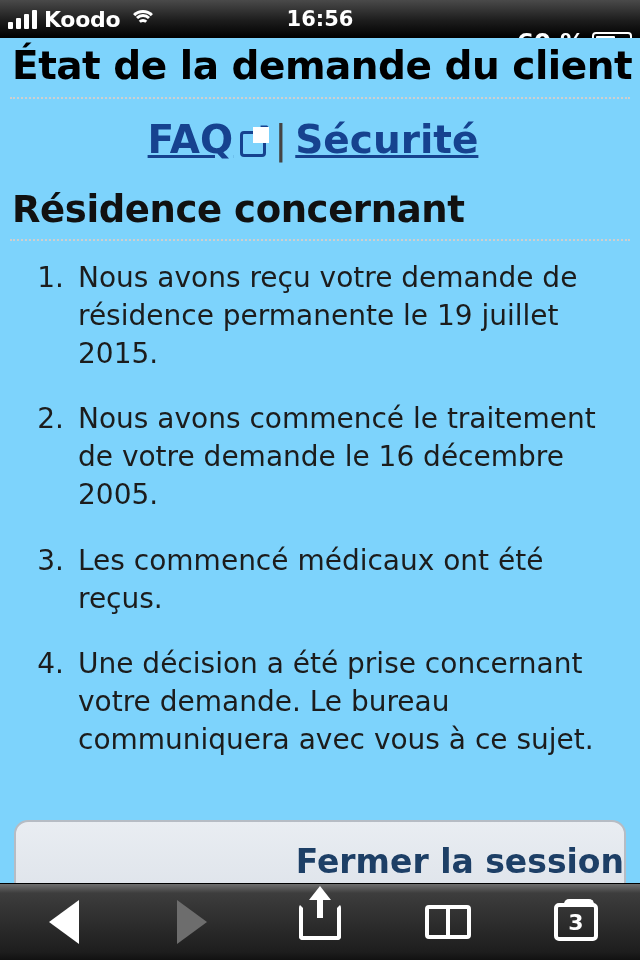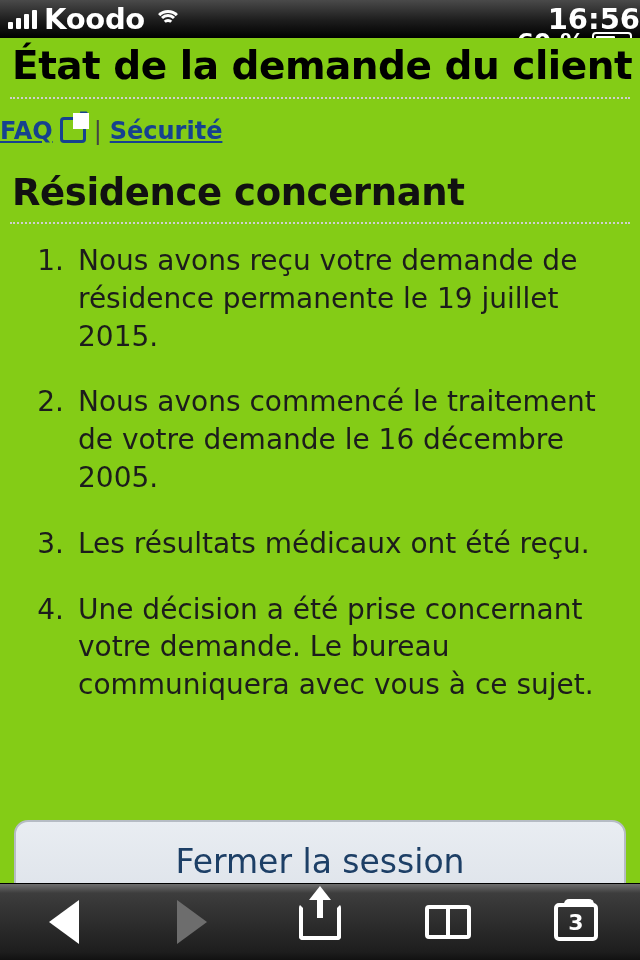--- a/index.html
+++ b/index.html
@@ -38,21 +38,21 @@
   #signal-bars .bar {
     width: 5px;
     background: #ffffff;
     border-radius: 1px;
   }
   #signal-bars .b1 { height: 7px; }
   #signal-bars .b2 { height: 11px; }
   #signal-bars .b3 { height: 15px; }
   #signal-bars .b4 { height: 19px; }
   .carrier-name {
-    font-size: 29px;
+    font-size: 22px;
     letter-spacing: -0.3px;
     margin-right: 10px;
   }
   #wifi-icon {
     width: 26px;
     height: 20px;
     position: relative;
     margin-top: 2px;
   }
   #wifi-icon span {
@@ -64,22 +64,22 @@
     border-left-color: transparent;
     border-right-color: transparent;
     border-radius: 50%;
   }
   #wifi-icon .w3 { width: 22px; height: 22px; top: 0; }
   #wifi-icon .w2 { width: 14px; height: 14px; top: 4px; }
   #wifi-icon .w1 { width: 6px;  height: 6px;  top: 9px; }
   #clock {
     position: absolute;
     left: 0; right: 0;
-    text-align: right;
-    font-size: 29px;
+    text-align: center;
+    font-size: 21px;
     font-weight: bold;
     letter-spacing: 0px;
   }
   #battery-area {
     margin-left: auto;
     display: flex;
     align-items: center;
     gap: 7px;
     margin-top: 46px;
   }
@@ -110,40 +110,40 @@
     border-radius: 1px;
   }
 
   
   #page {
     position: absolute;
     top: 38px;
     left: 0;
     right: 0;
     bottom: 76px;
-    background: #84cc16;
+    background: #7dd3fc;
     overflow: hidden;
   }
   #page-title {
     font-size: 39px;
     font-weight: bold;
     color: #000000;
     padding: 8px 12px 10px 12px;
     letter-spacing: -0.5px;
     line-height: 1.05;
     white-space: nowrap;
   }
   .dotted-rule {
     border-top: 2px dotted #cfcfcf;
     margin: 0 10px;
   }
   #links-row {
-    text-align: left;
+    text-align: center;
     padding: 18px 14px 10px 0;
-    font-size: 24px;
+    font-size: 39px;
     font-weight: bold;
     color: #1a4fa0;
   }
   #links-row a {
     color: #16428f;
     text-decoration: underline;
   }
   .ext-link-icon {
     display: inline-block;
     width: 26px;
@@ -214,22 +214,22 @@
     position: absolute;
     left: 14px;
     right: 14px;
     top: 782px;
     height: 120px;
     background: linear-gradient(to bottom, #e9edf2 0%, #d8dee6 100%);
     border: 2px solid #b6bcc4;
     border-radius: 14px;
     color: #1d3f66;
     font-size: 33px;
-    font-weight: normal;
-    text-align: center;
+    font-weight: bold;
+    text-align: right;
     line-height: 80px;
     box-sizing: border-box;
   }
 
   
   #toolbar {
     position: absolute;
     left: 0; right: 0; bottom: 0;
     height: 76px;
     background: linear-gradient(to bottom, #6f6f6f 0%, #3d3d3d 12%, #1d1d1d 90%, #111 100%);
@@ -377,21 +377,21 @@
     <li>
       <span class="num">1.</span>
       <span class="txt">Nous avons reçu votre demande de résidence permanente le 19 juillet 2015.</span>
     </li>
     <li>
       <span class="num">2.</span>
       <span class="txt">Nous avons commencé le traitement de votre demande le 16 décembre 2005.</span>
     </li>
     <li>
       <span class="num">3.</span>
-      <span class="txt">Les résultats médicaux ont été reçu.</span>
+      <span class="txt">Les commencé médicaux ont été reçus.</span>
     </li>
     <li>
       <span class="num">4.</span>
       <span class="txt">Une décision a été prise concernant votre demande. Le bureau communiquera avec vous à ce sujet.</span>
     </li>
   </ol>
 
   <div id="logout-button">Fermer la session</div>
 </div>
 

